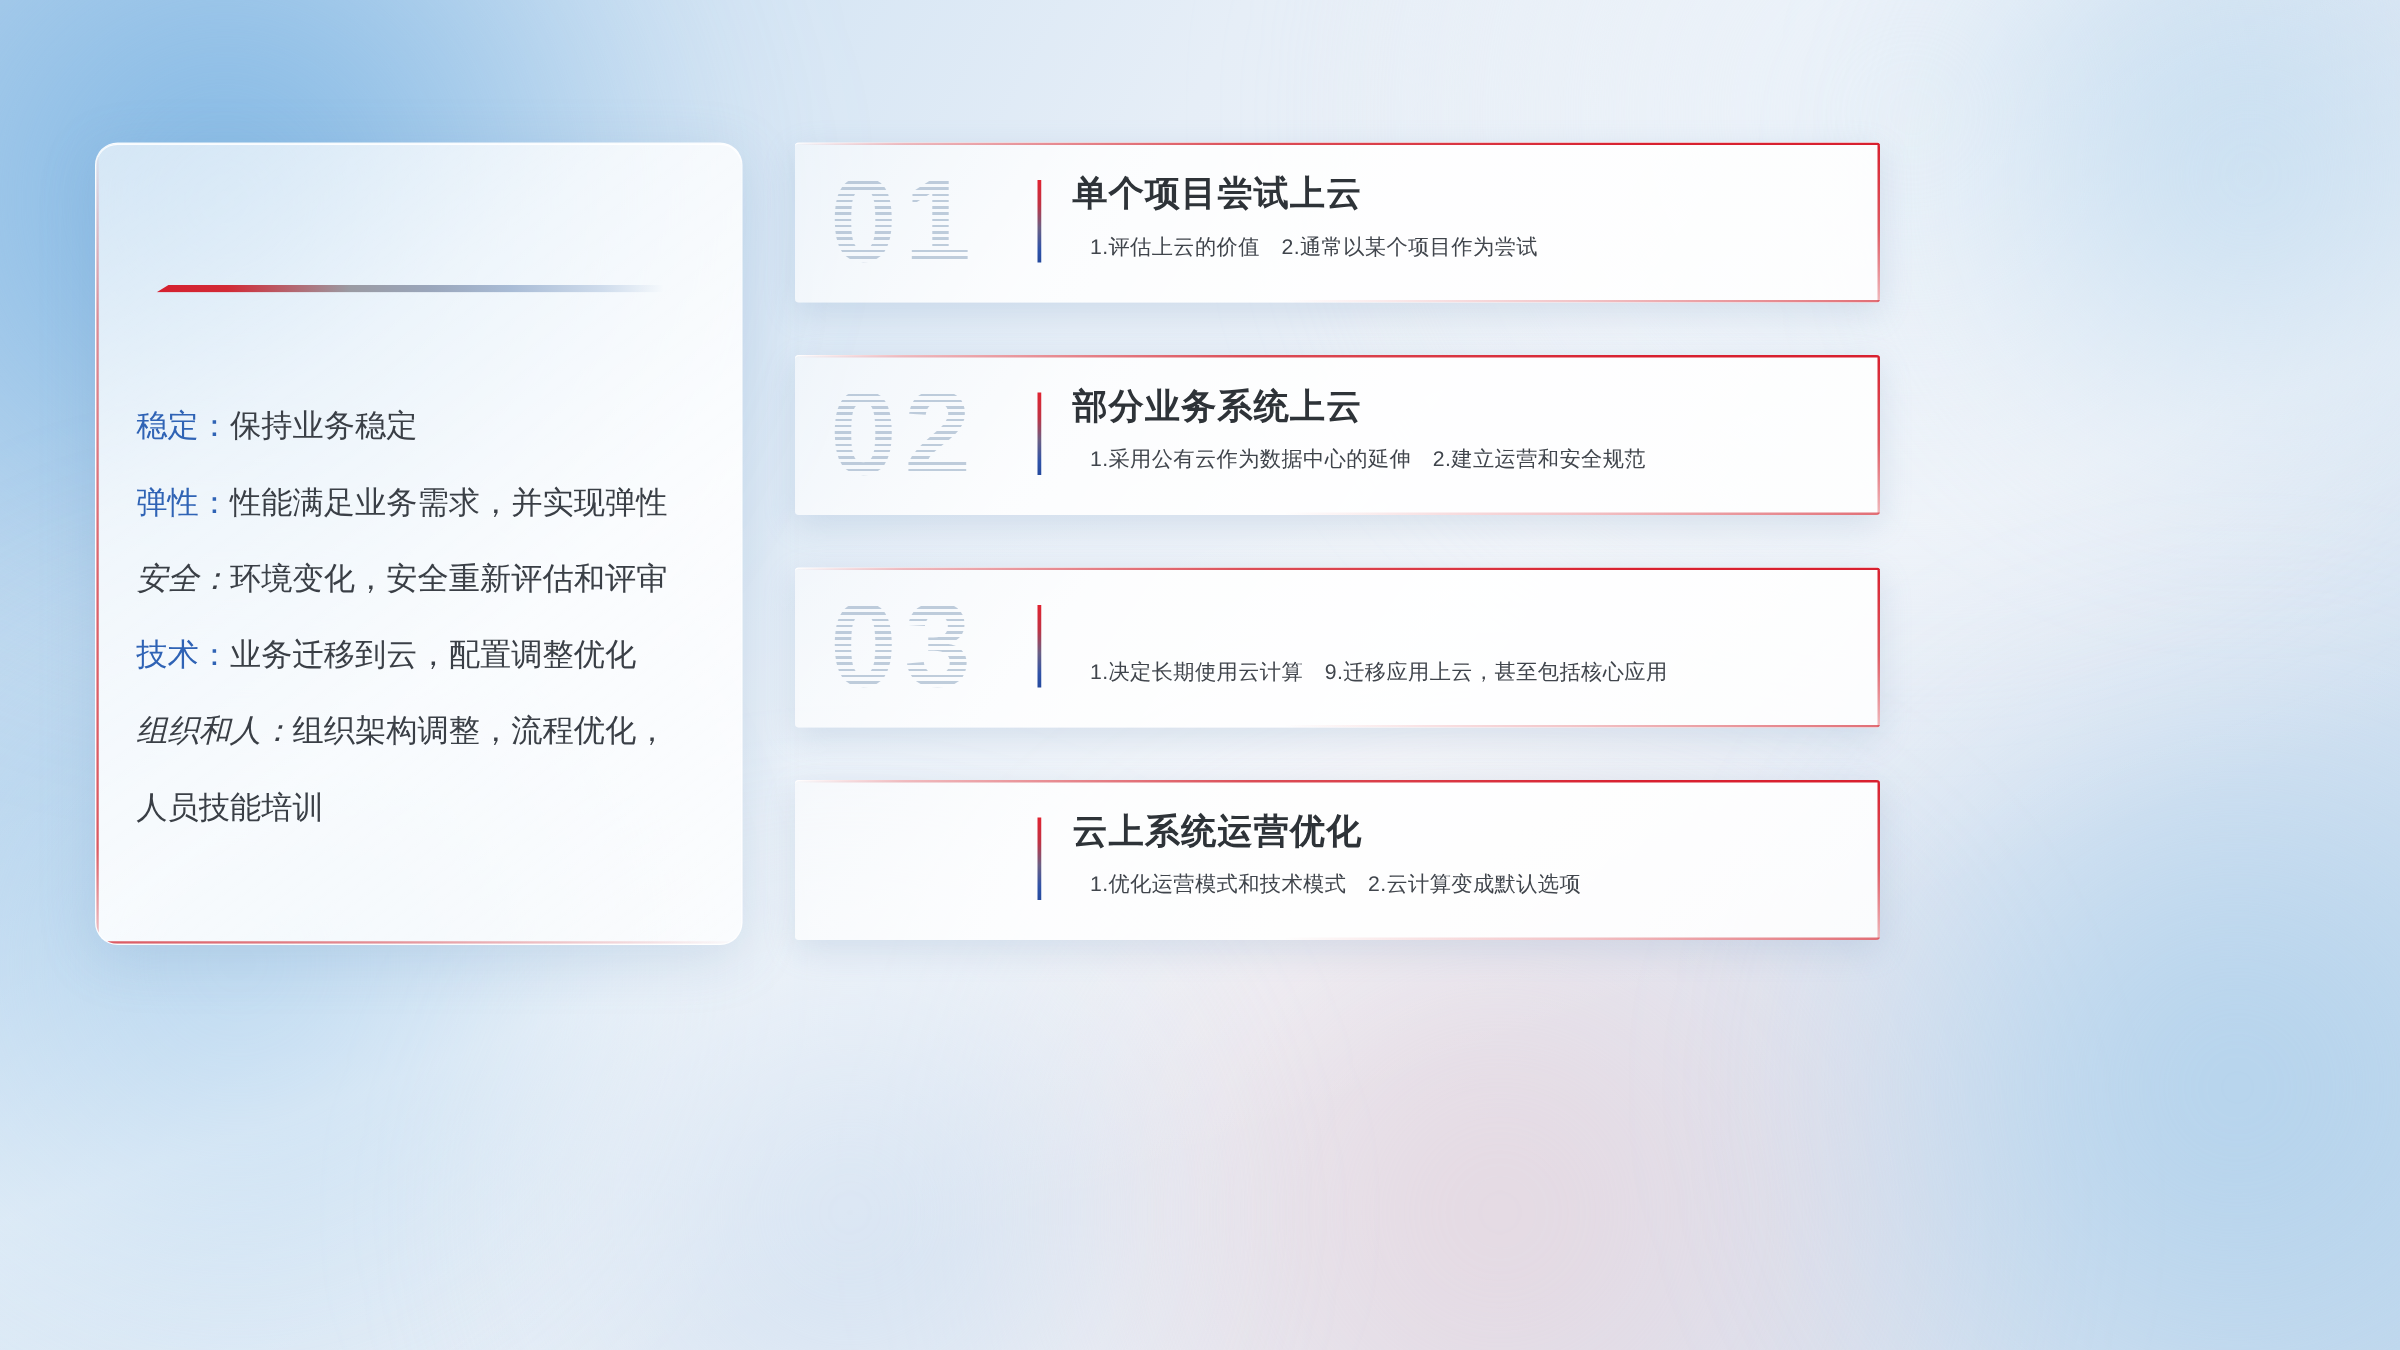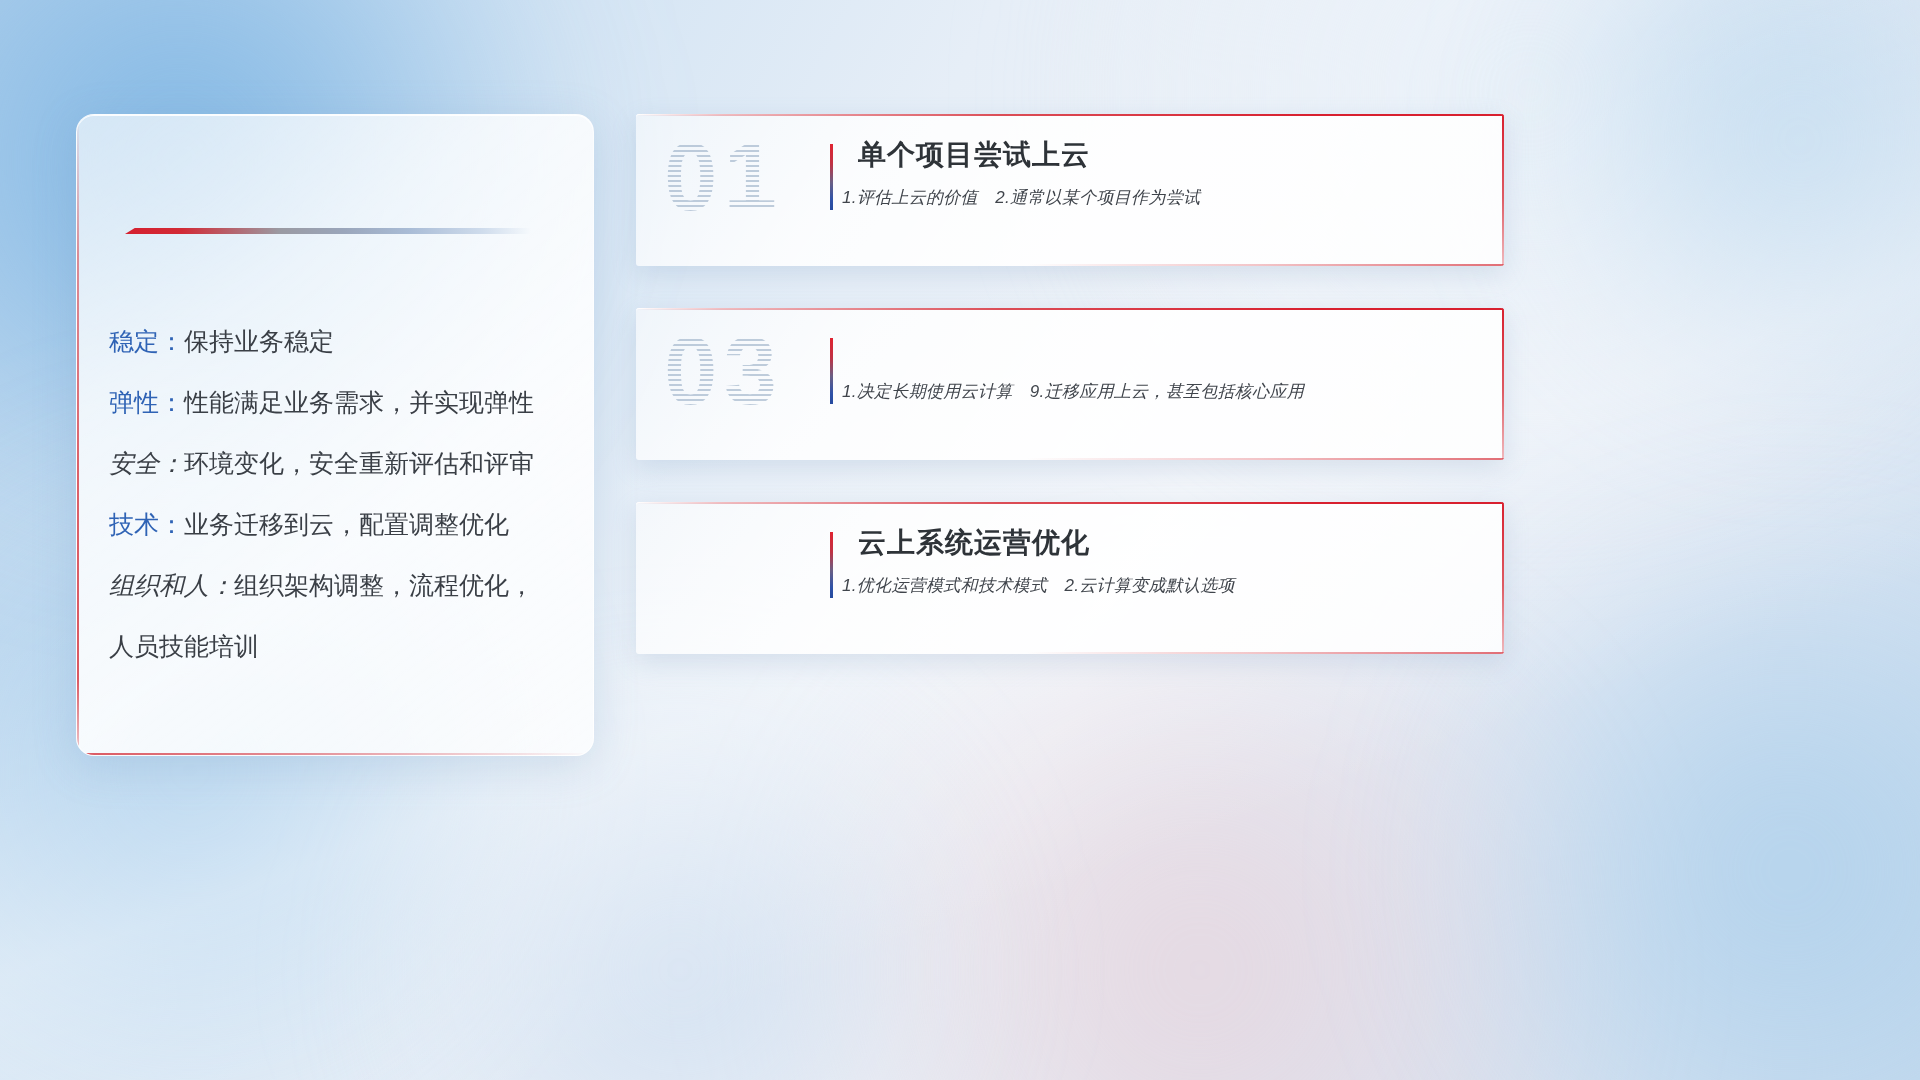--- a/index.html
+++ b/index.html
@@ -58,21 +58,21 @@
   .factor-row{
     font-size:25px;line-height:61px;color:#3a3f46;white-space:nowrap;
   }
   .factor-key{color:#2f63b5;}
   .factor-key.plain{color:#3a3f46;font-style:italic;}
   .factor-val{color:#3a3f46;}
 
   
   #cards{position:absolute;left:636px;top:114px;width:868px;}
   .card{
-    position:relative;height:152px;margin-bottom:42px;
+    position:relative;height:128px;margin-bottom:42px;
     background:linear-gradient(125deg,rgba(255,255,255,.55) 0%,rgba(255,255,255,.86) 26%,rgba(255,255,255,.96) 55%,rgba(255,255,255,.88) 100%);
     box-shadow:0 8px 26px rgba(110,145,185,.20), inset 0 1px 0 rgba(255,255,255,.95);
     border-radius:3px;
     overflow:hidden;
   }
   .card-topline{
     position:absolute;left:0;right:-2px;top:0;height:2px;
     background:linear-gradient(90deg,rgba(216,62,72,0) 0%,rgba(216,62,72,.35) 10%,rgba(216,62,72,.92) 42%,#d8202f 78%,#d8202f 100%);
   }
   .card-rightline{
@@ -95,22 +95,22 @@
   }
   .card-bar{
     position:absolute;left:194px;top:30px;width:3px;height:66px;
     background:linear-gradient(180deg,#e02331 0%,#c03244 30%,#6a5f84 58%,#2f52a8 84%,#254a9e 100%);
   }
   .card-title{
     position:absolute;left:222px;top:22px;
     font-size:28px;font-weight:bold;color:#2e3338;letter-spacing:1px;white-space:nowrap;
   }
   .card-desc{
-    position:absolute;left:206px;top:72px;
-    font-size:17px;color:#40454c;white-space:nowrap;letter-spacing:.3px;font-style:italic;
+    position:absolute;left:236px;top:72px;
+    font-size:17px;color:#40454c;white-space:nowrap;letter-spacing:.3px;
   }
 </style>
 </head>
 <body>
 
 <div id="bg">
   <div class="bg-base"></div>
   <div class="glow g1"></div>
   <div class="glow g2"></div>
   <div class="glow g3"></div>
@@ -153,20 +153,29 @@
   <div class="card">
     <div class="card-topline"></div>
     <div class="card-rightline"></div>
     <div class="card-botline"></div>
     <div class="card-num">01</div>
     <div class="card-bar"></div>
     <div class="card-title">单个项目尝试上云</div>
     <div class="card-desc">1.评估上云的价值　2.通常以某个项目作为尝试</div>
   </div>
 
+  <div class="card">
+    <div class="card-topline"></div>
+    <div class="card-rightline"></div>
+    <div class="card-botline"></div>
+    <div class="card-num">02</div>
+    <div class="card-bar"></div>
+    <div class="card-title">部分业务系统上云</div>
+    <div class="card-desc">1.采用公有云作为数据中心的延伸　2.建立运营和安全规范</div>
+  </div>
 
   <div class="card">
     <div class="card-topline"></div>
     <div class="card-rightline"></div>
     <div class="card-botline"></div>
     <div class="card-num">03</div>
     <div class="card-bar"></div>
     <div class="card-desc">1.决定长期使用云计算　9.迁移应用上云，甚至包括核心应用</div>
   </div>
 

